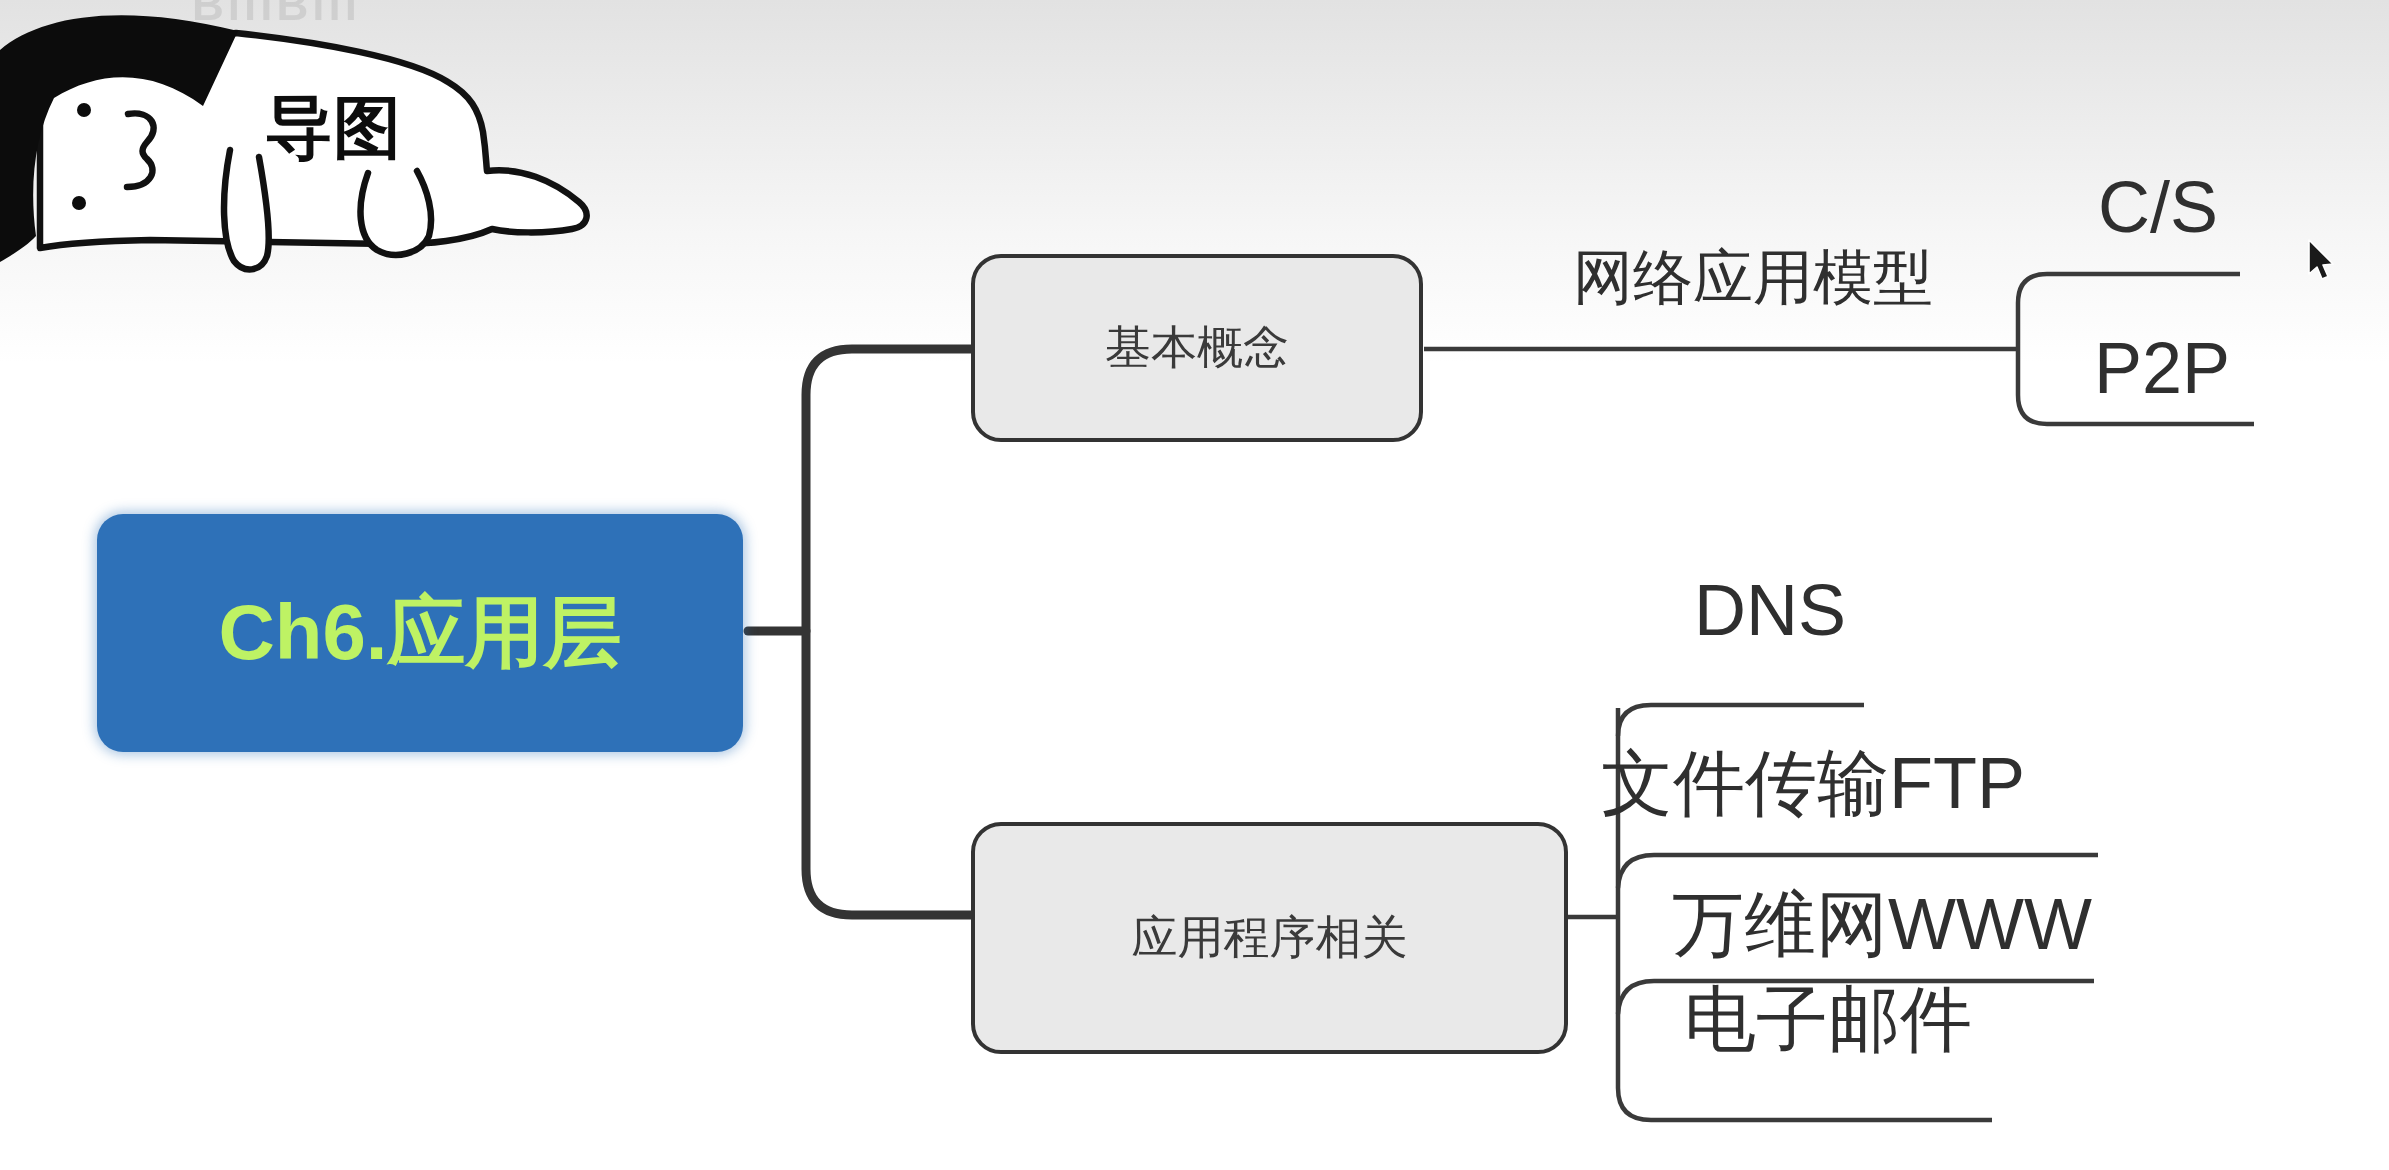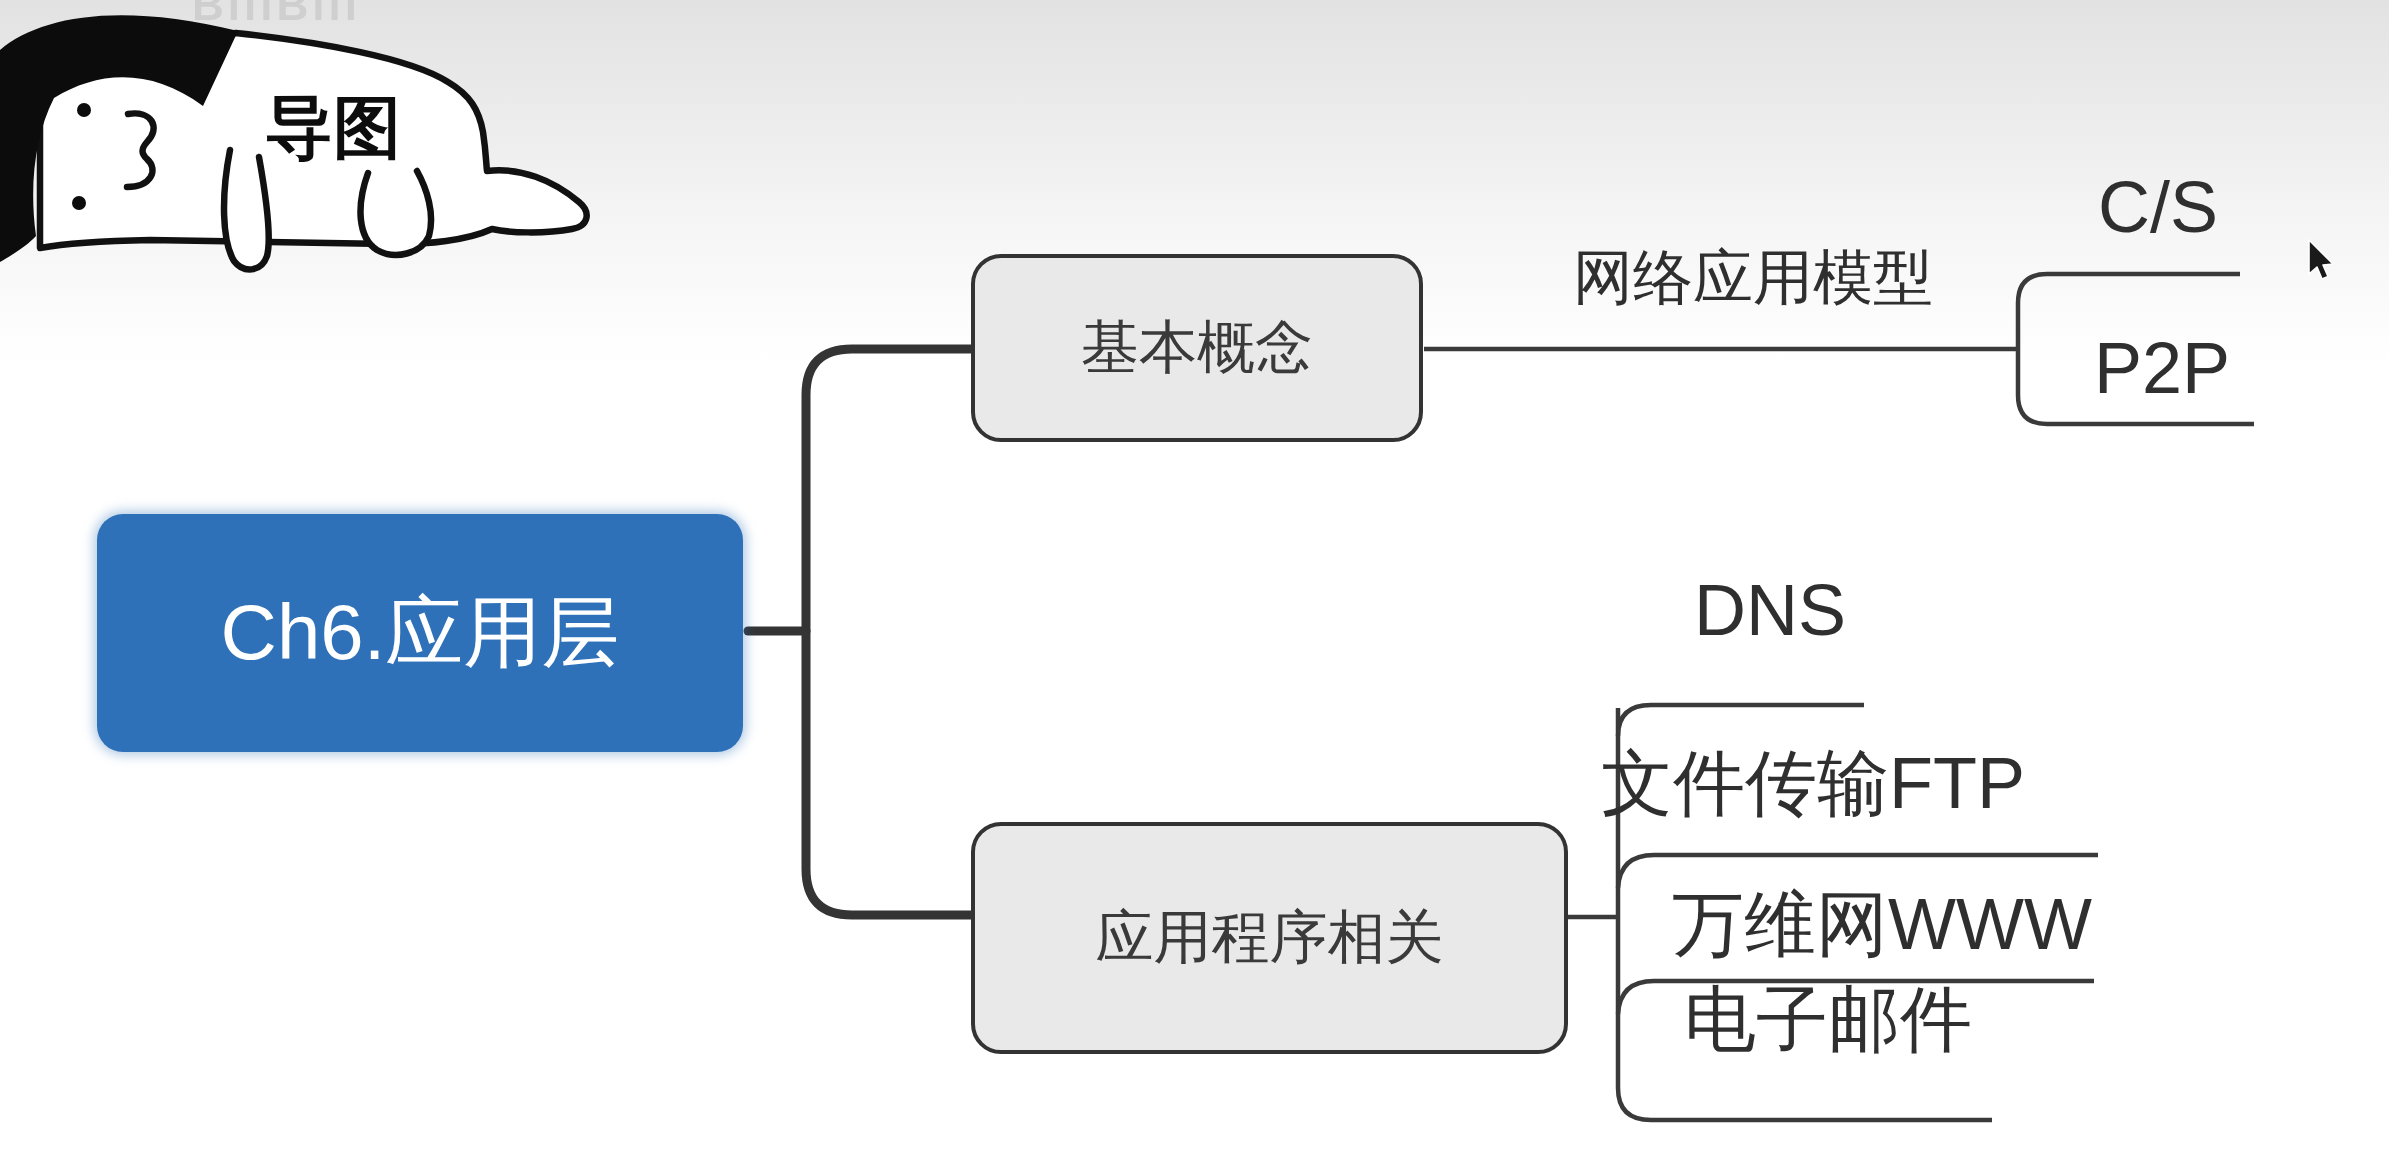--- a/index.html
+++ b/index.html
@@ -25,25 +25,25 @@
   }
   .connectors{position:absolute;left:0;top:0;width:2389px;height:1170px;}
   .node{
     position:absolute;display:flex;align-items:center;justify-content:center;
     box-sizing:border-box;white-space:nowrap;
   }
   .node-root{
     left:97px;top:514px;width:646px;height:238px;
     background:#2e71b8;border-radius:26px;
     box-shadow:0 0 12px 3px rgba(46,113,184,.38);
-    color:#ffffff;font-size:78px;
+    color:#bef264;font-size:78px;font-weight:bold;
   }
   .node-branch{
     background:#e9e9e9;border:4px solid #333333;border-radius:30px;
-    color:#3a3a3a;font-size:58px;text-align:center;
+    color:#3a3a3a;font-size:46px;text-align:center;
   }
   .node-branch-1{left:971px;top:254px;width:452px;height:188px;}
   .node-branch-2{left:971px;top:822px;width:597px;height:232px;}
   .sublabel{
     position:absolute;display:flex;align-items:center;justify-content:center;
     font-size:72px;color:#2f2f2f;white-space:nowrap;
   }
   .lbl-netmodel{left:1548px;top:236px;width:410px;height:84px;font-size:60px;}
   .lbl-cs{left:2053px;top:167px;width:210px;height:80px;}
   .lbl-p2p{left:2057px;top:328px;width:210px;height:80px;}

